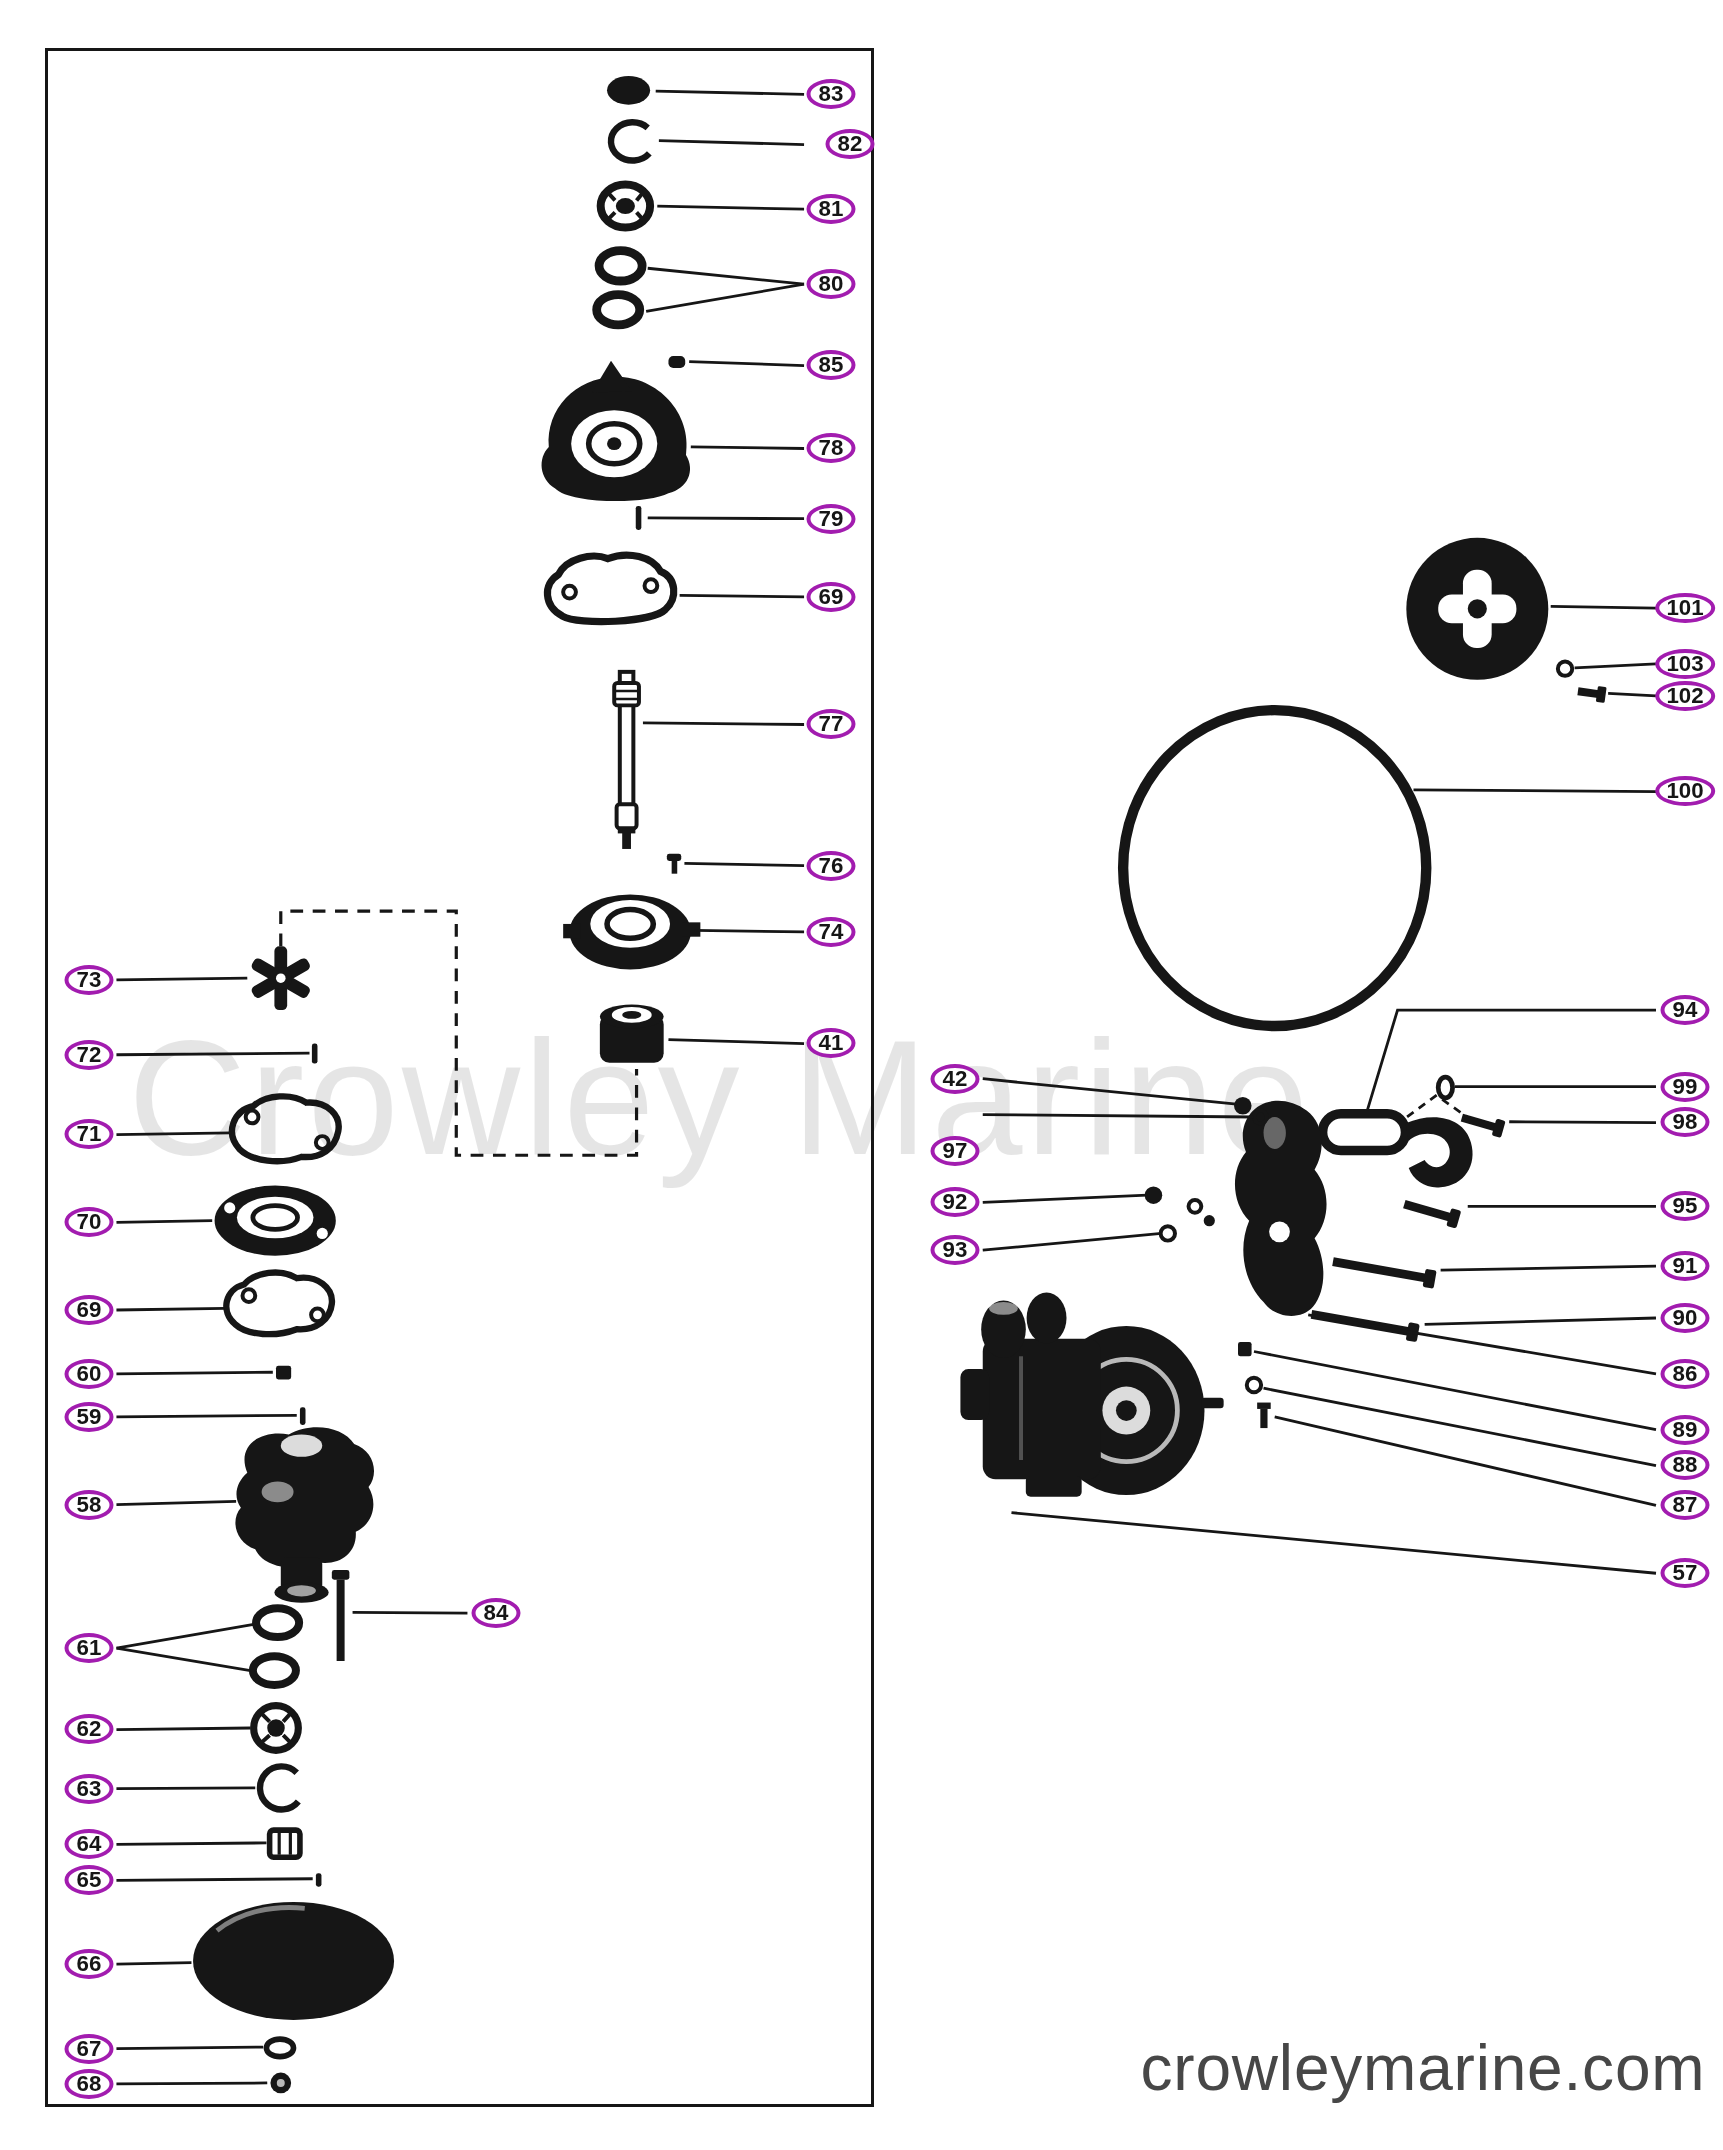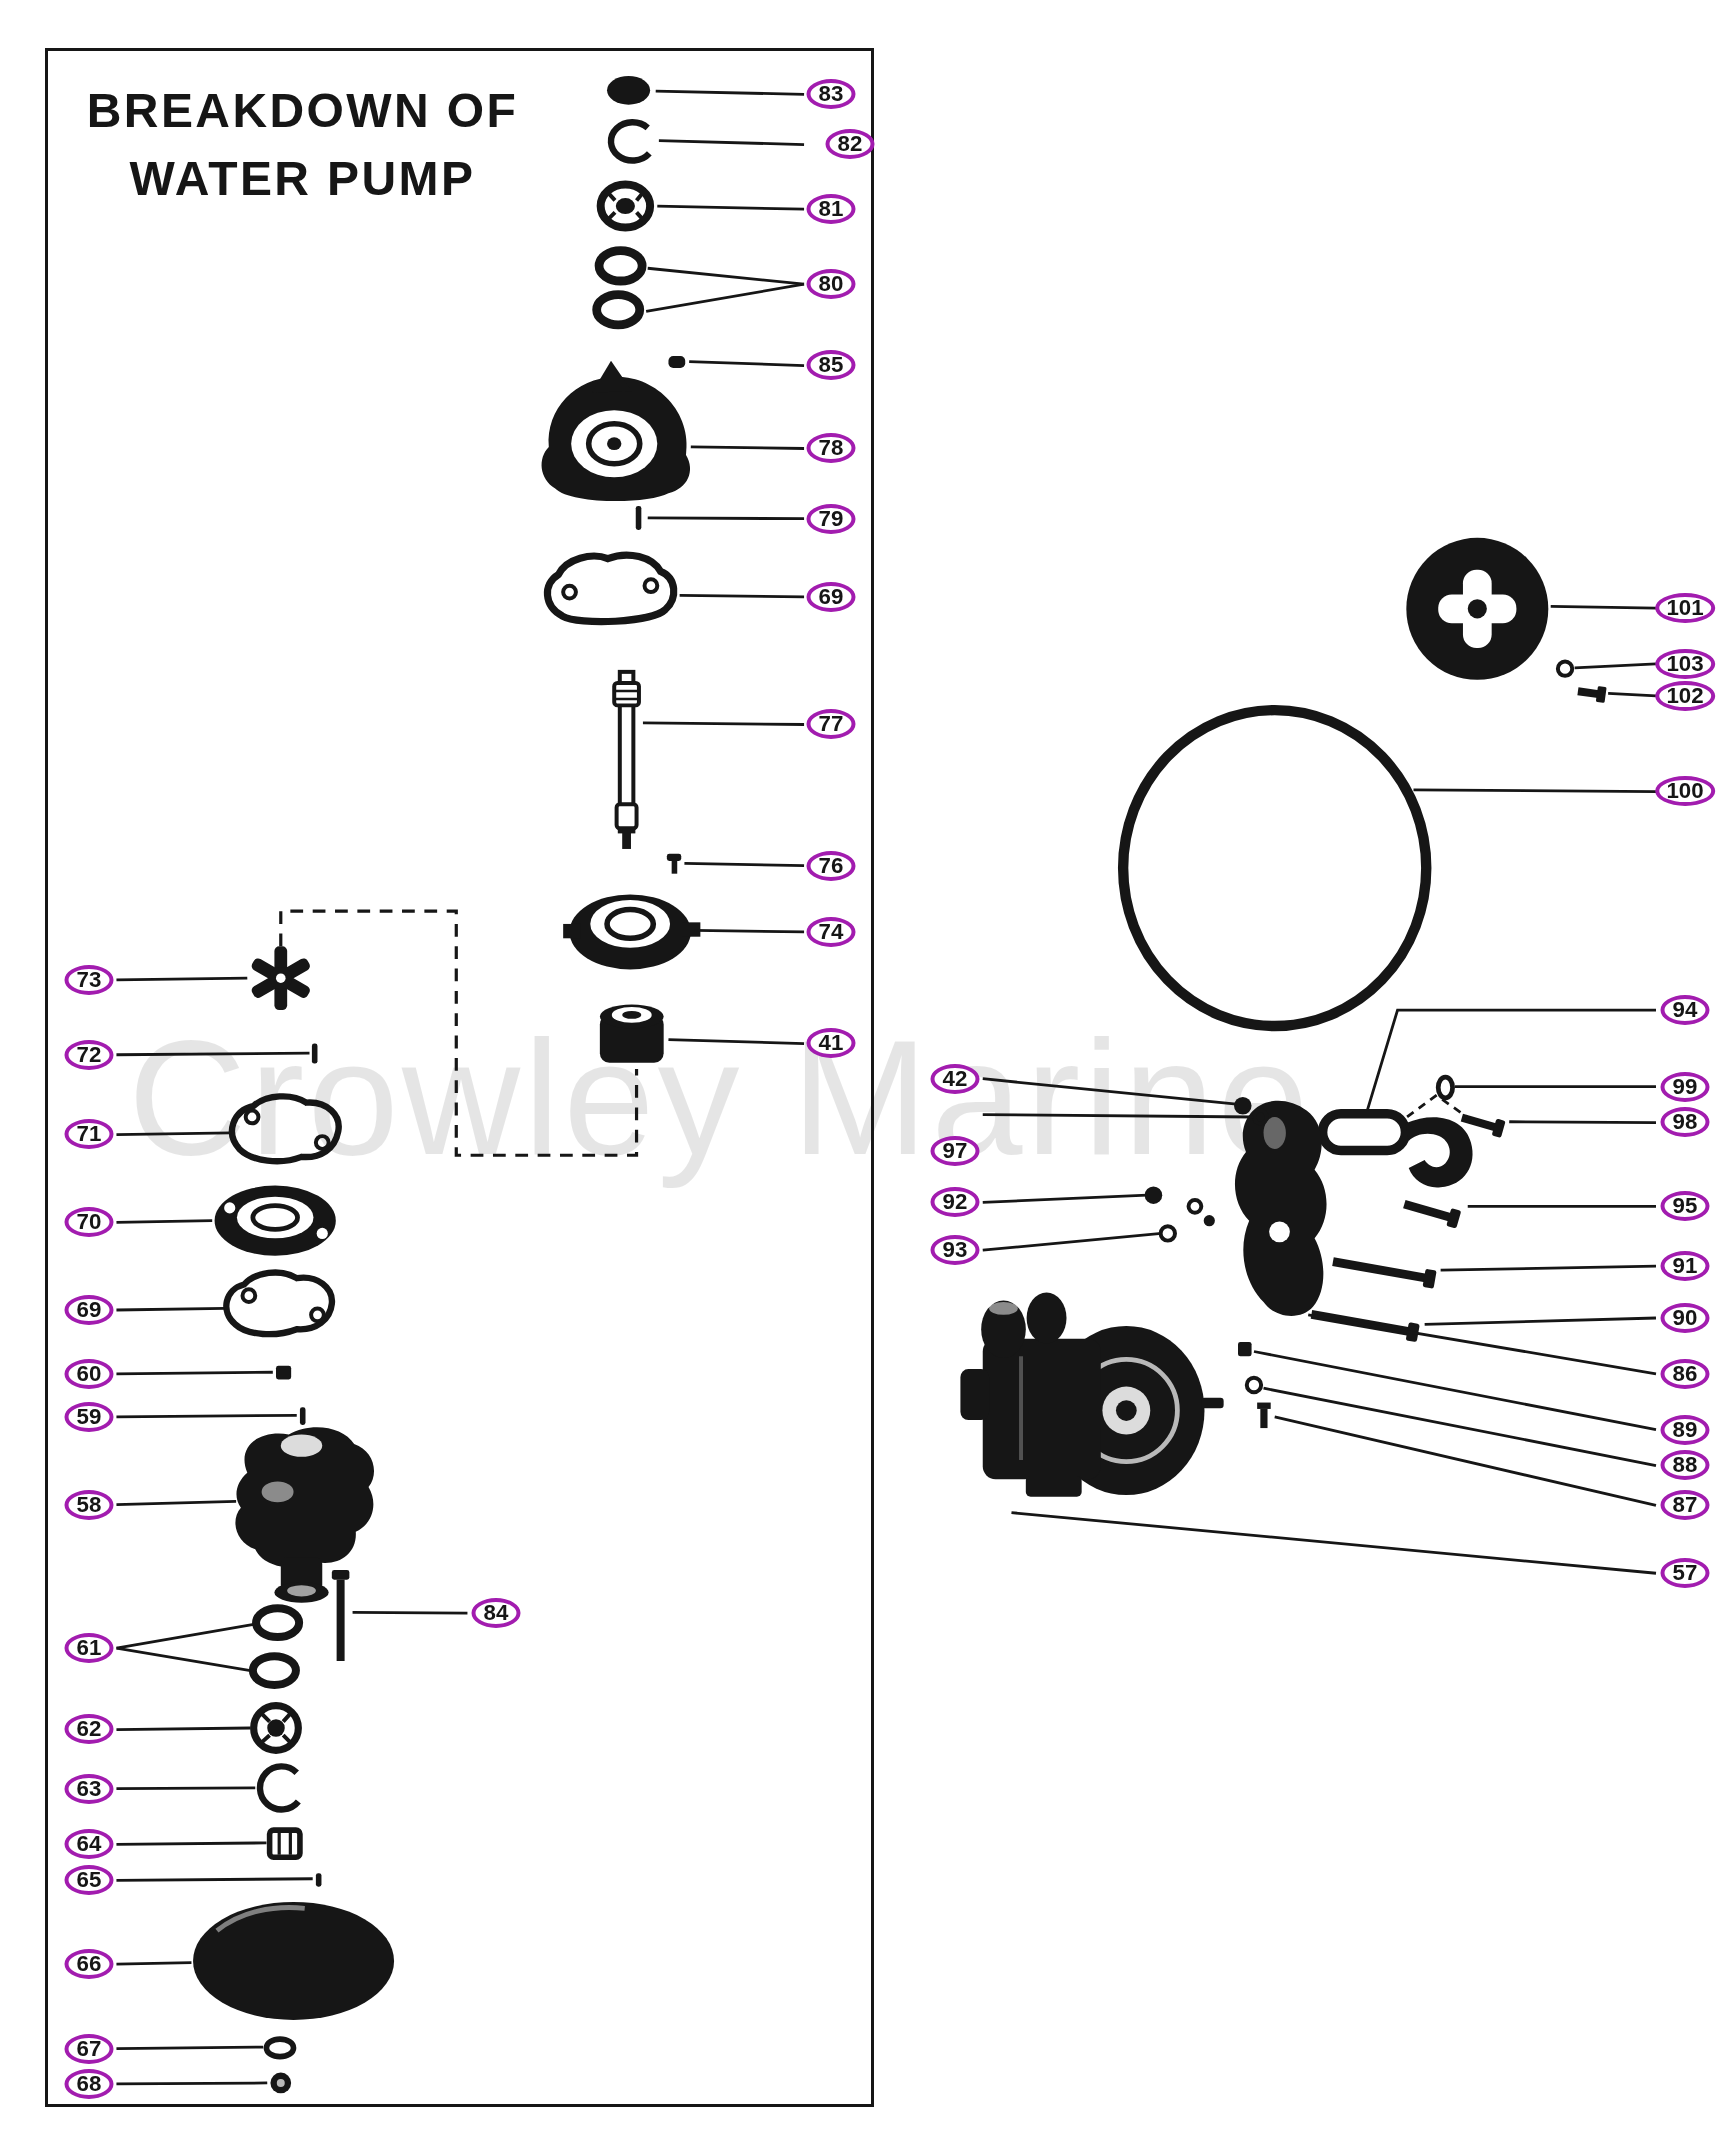--- a/index.html
+++ b/index.html
@@ -365,24 +365,20 @@
         <polyline points="2076,1837 1584,1740" fill="none" stroke="#161616" stroke-width="3.5"></polyline>
         <polyline points="2076,1887 1598,1776" fill="none" stroke="#161616" stroke-width="3.5"></polyline>
         <polyline points="2076,1972 1268,1896" fill="none" stroke="#161616" stroke-width="3.5"></polyline>
         <polyline points="1232,1352 1550,1384" fill="none" stroke="#161616" stroke-width="3.5"></polyline>
         <polyline points="1232,1397 1572,1400" fill="none" stroke="#161616" stroke-width="3.5"></polyline>
         <polyline points="1232,1507 1438,1498" fill="none" stroke="#161616" stroke-width="3.5"></polyline>
         <polyline points="1232,1567 1456,1546" fill="none" stroke="#161616" stroke-width="3.5"></polyline>
       </g>
   </svg>
 
-  <div class="title">
-    <div class="t1">BREAKDOWN OF</div>
-    <div class="t2">WATER PUMP</div>
-  </div>
 
   <div id="callout-layer">
       <div class="callout" style="left: 831px; top: 94px;">83</div>
       <div class="callout" style="left: 850px; top: 144px; text-align: center;">82</div>
       <div class="callout" style="left: 831px; top: 209px;">81</div>
       <div class="callout" style="left: 831px; top: 284px;">80</div>
       <div class="callout" style="left: 831px; top: 365px;">85</div>
       <div class="callout" style="left: 831px; top: 448px;">78</div>
       <div class="callout" style="left: 831px; top: 519px;">79</div>
       <div class="callout" style="left: 831px; top: 597px;">69</div>
@@ -421,15 +417,16 @@
       <div class="callout" style="left: 1685px; top: 1430px;">89</div>
       <div class="callout" style="left: 1685px; top: 1465px;">88</div>
       <div class="callout" style="left: 1685px; top: 1505px;">87</div>
       <div class="callout" style="left: 1685px; top: 1573px;">57</div>
       <div class="callout" style="left: 955px; top: 1079px;">42</div>
       <div class="callout" style="left: 955px; top: 1114px; margin-top: 37px;">97</div>
       <div class="callout" style="left: 955px; top: 1202px;">92</div>
       <div class="callout" style="left: 955px; top: 1250px;">93</div>
     </div>
 
+  <div class="footer">crowleymarine.com</div>
 
 </div>
 
 
 </body></html>

